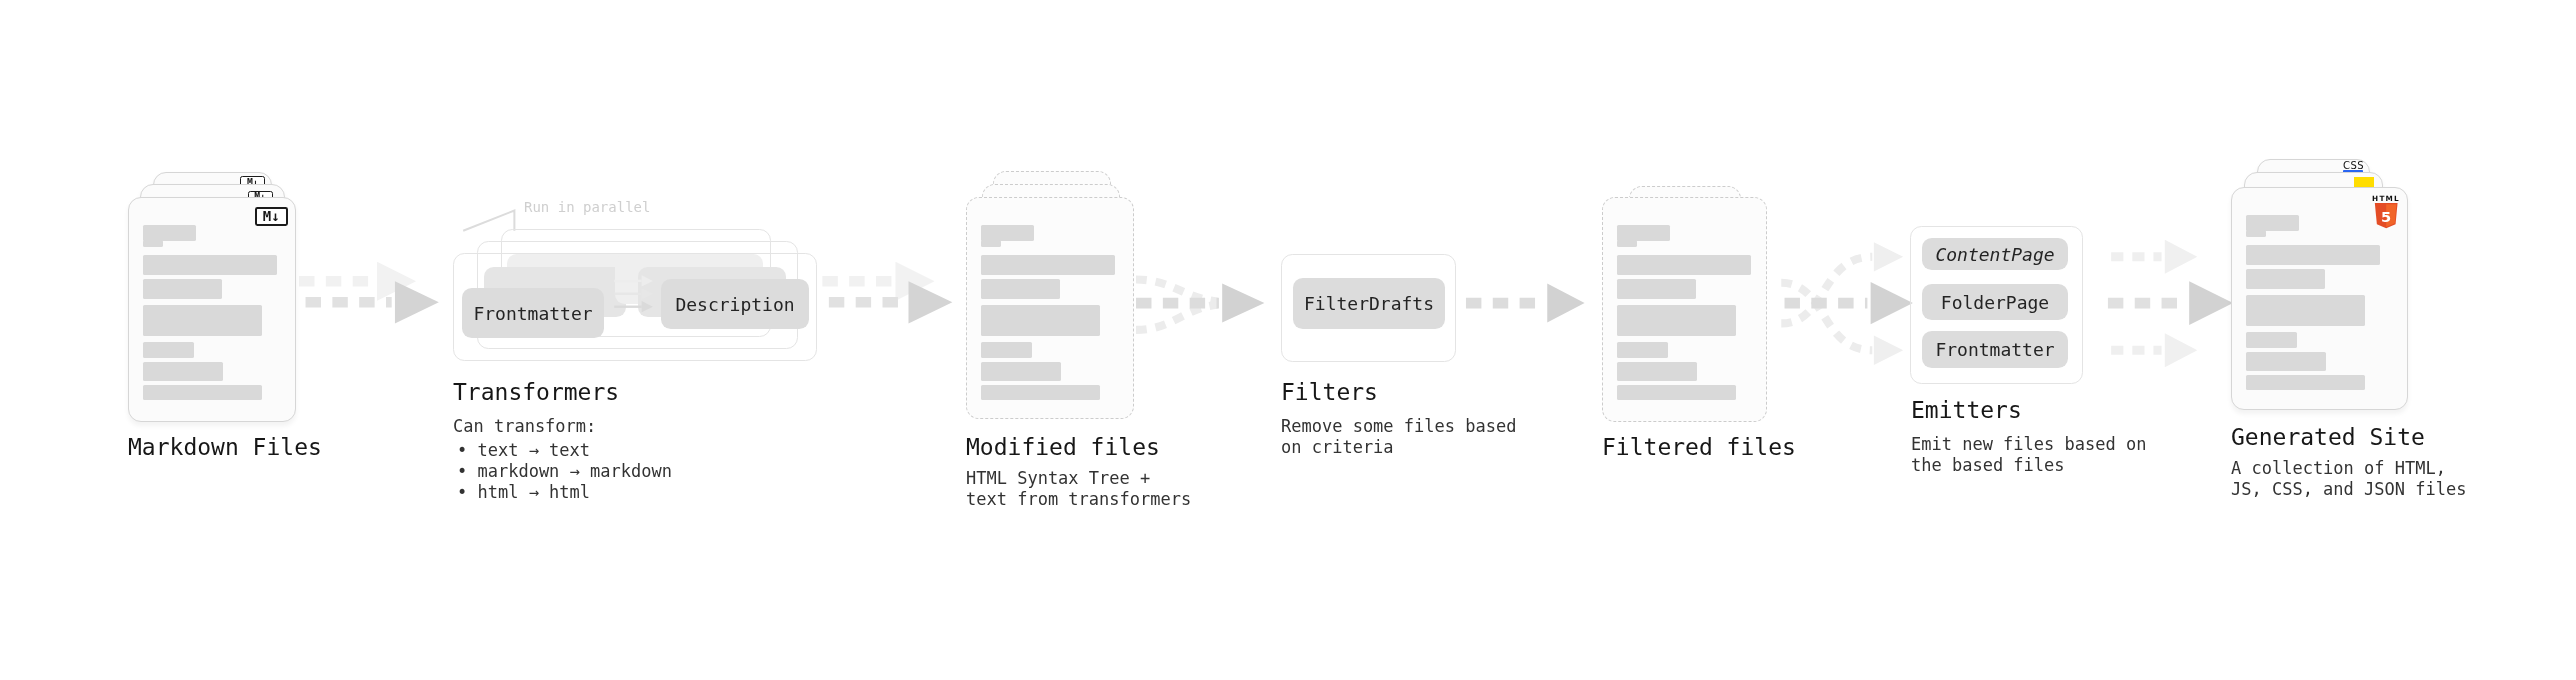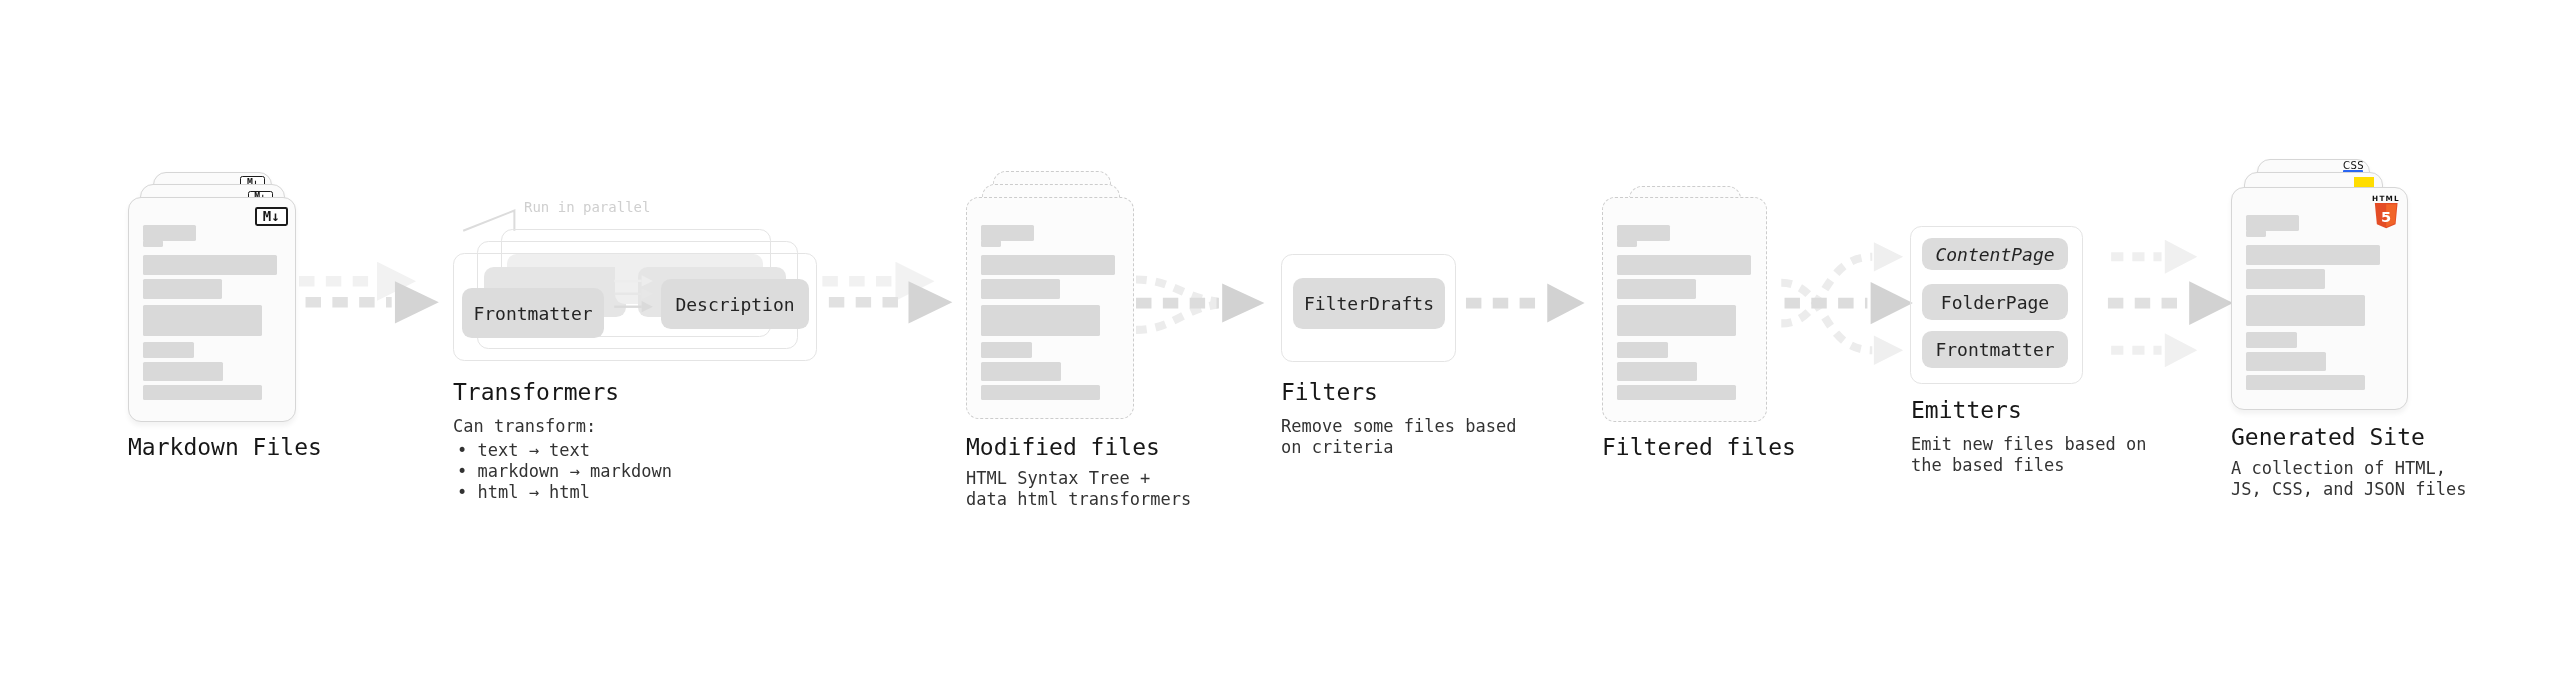--- a/index.html
+++ b/index.html
@@ -156,21 +156,21 @@
         <div class="skel-bar" style="top: 42px; width: 19.5px; height: 7.3px;"></div>
         <div class="skel-bar" style="top: 57px; width: 134px; height: 20.3px;"></div>
         <div class="skel-bar" style="top: 81px; width: 79px; height: 20.3px;"></div>
         <div class="skel-bar" style="top: 107px; width: 119px; height: 31px;"></div>
         <div class="skel-bar" style="top: 144px; width: 51px; height: 16.3px;"></div>
         <div class="skel-bar" style="top: 164px; width: 80px; height: 18.7px;"></div>
         <div class="skel-bar" style="top: 187px; width: 119px; height: 15.4px;"></div>
       </div>
     <div class="title" style="left:966px;top:434px;">Modified files</div>
     <div class="desc" style="left:966px;top:468px;">HTML Syntax Tree +</div>
-    <div class="desc" style="left:966px;top:489px;">data html transformers</div>
+    <div class="desc" style="left:966px;top:489px;">text from transformers</div>
   </div>
 
   <div>
     <div class="container-box" style="left:1281px;top:254px;width:173px;height:106px;"></div>
     <div class="pill" style="left:1293px;top:278px;width:152px;height:51px;">FilterDrafts</div>
     <div class="title" style="left:1281px;top:379px;">Filters</div>
     <div class="desc" style="left:1281px;top:416px;">Remove some files based</div>
     <div class="desc" style="left:1281px;top:437px;">on criteria</div>
   </div>
 

